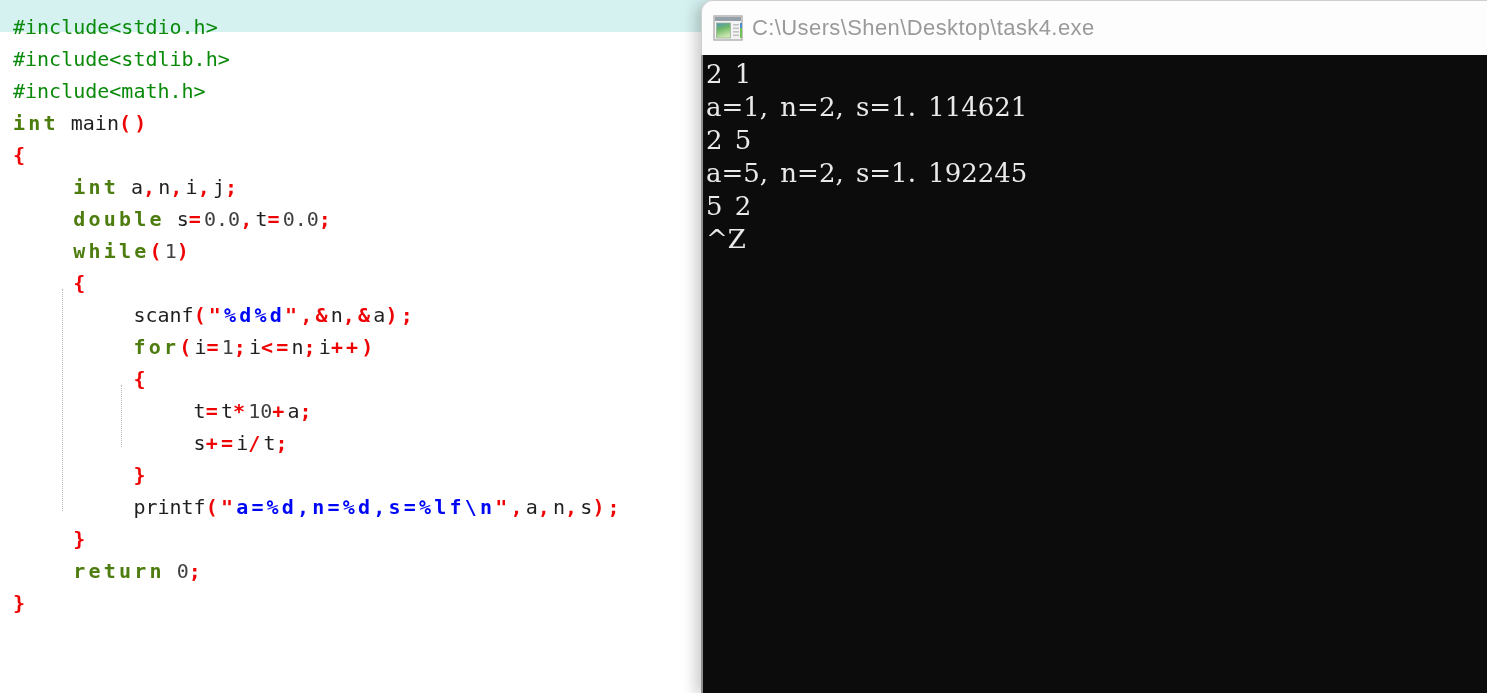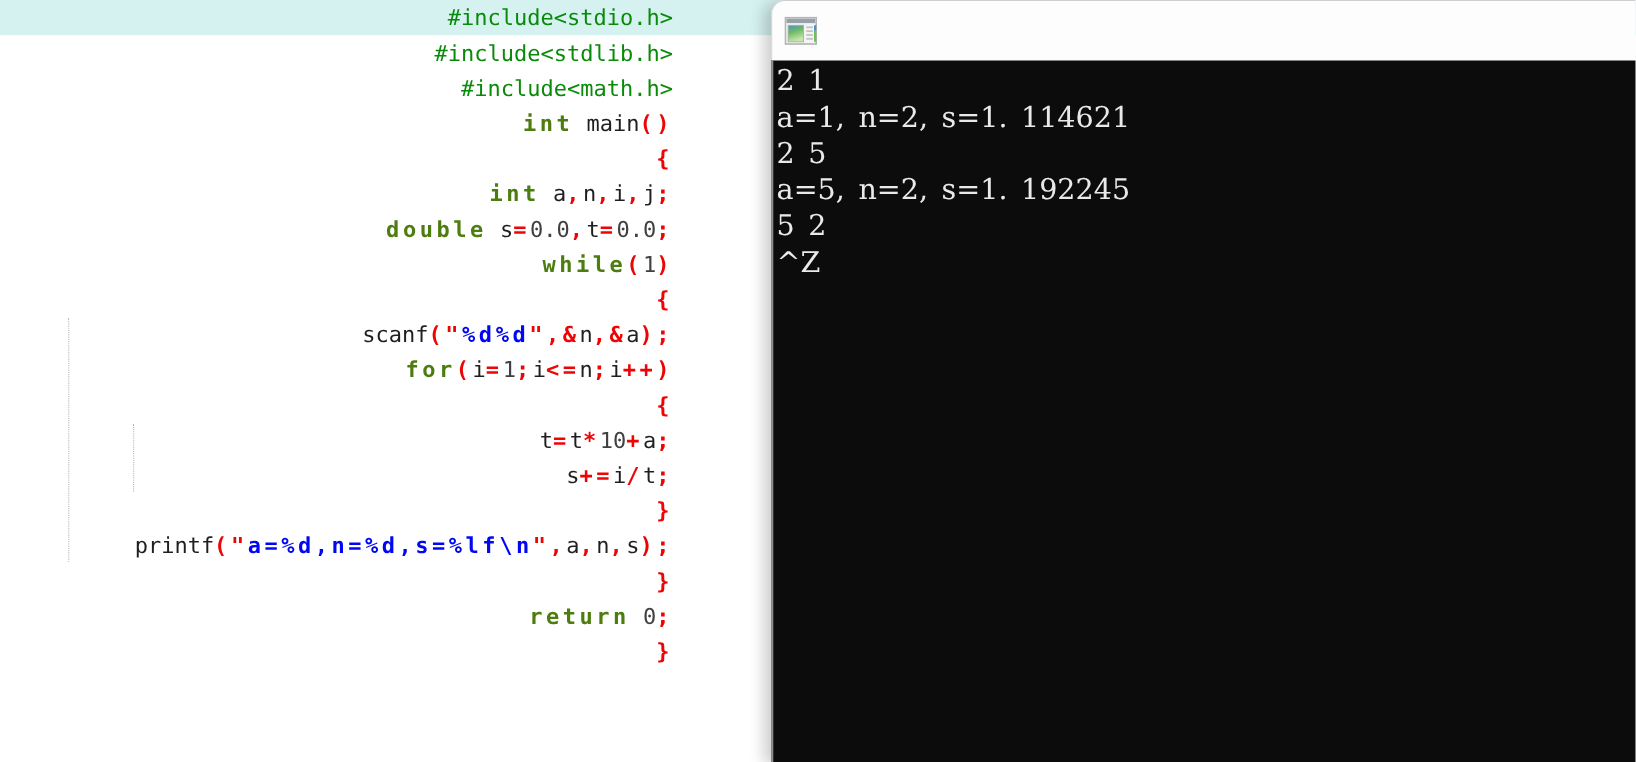--- a/index.html
+++ b/index.html
@@ -7,23 +7,23 @@
     width:1487px;height:693px;overflow:hidden;position:relative;
     background:#ffffff;font-family:"Liberation Sans",sans-serif;
   }
   
   .editor{position:absolute;left:0;top:0;width:1487px;height:693px;background:#ffffff;}
   .active-line{position:absolute;left:0;top:0;width:100%;height:32px;background:#d5f2f0;}
   .indent-guide{position:absolute;width:0;border-left:1px dotted #b8b8b8;}
   .guide-a{left:62px;top:289px;height:222px;}
   .guide-b{left:121px;top:385px;height:62px;}
   .code{
-    position:absolute;left:2px;top:0;margin:0;
+    position:absolute;left:2px;top:0;margin:11px;
     font-family:"DejaVu Sans Mono",monospace;font-size:20px;line-height:32px;
-    color:#1f1f1f;white-space:pre;text-align:right;
+    color:#1f1f1f;white-space:pre;
   }
   .code-line{height:32px;}
   .tk-inc{color:#0a8a0a;}
   .tk-pl{color:#1f1f1f;}
   .tk-kw{color:#4d7c0f;font-weight:bold;letter-spacing:3.2px;}
   .tk-pu{color:#ee0405;font-weight:bold;letter-spacing:3.2px;}
   .tk-str{color:#0007f5;font-weight:bold;letter-spacing:3.2px;}
   .tk-num{color:#404040;}
   
   .console-window{
@@ -77,15 +77,16 @@
         <rect x="2" y="2" width="26" height="4" fill="#96a0a8"></rect>
         <rect x="3.5" y="8" width="14" height="15" fill="url(#pane)" stroke="#9fb49a" stroke-width="0.8"></rect>
         <rect x="20" y="9" width="6" height="1.6" fill="#c2c2c2"></rect>
         <rect x="20" y="12.5" width="6" height="1.6" fill="#c2c2c2"></rect>
         <rect x="20" y="16" width="6" height="1.6" fill="#c2c2c2"></rect>
         <rect x="20" y="19.5" width="6" height="1.6" fill="#c2c2c2"></rect>
         <rect x="27" y="8" width="2" height="5" fill="#4a8fd0"></rect>
         <rect x="27" y="13" width="2" height="10" fill="#6fc055"></rect>
       </svg>
     </span>
+    <span class="title-text">C:\Users\Shen\Desktop\task4.exe</span>
   </div>
   <div class="console-body" id="console-lines"><div class="console-line">2 1</div><div class="console-line">a=1, n=2, s=1. 114621</div><div class="console-line">2 5</div><div class="console-line">a=5, n=2, s=1. 192245</div><div class="console-line">5 2</div><div class="console-line">^Z</div></div>
 </div>
 
 </body></html>

